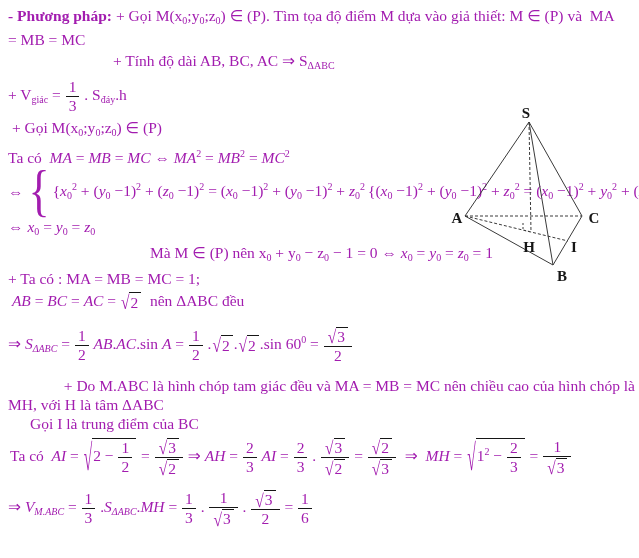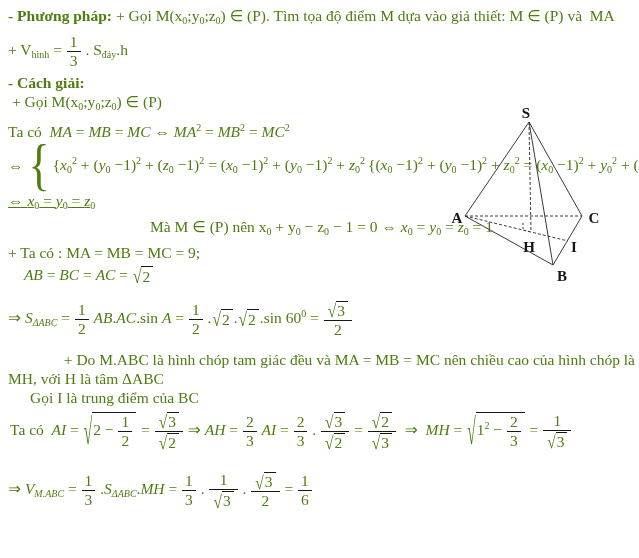--- a/index.html
+++ b/index.html
@@ -1,21 +1,21 @@
 <!DOCTYPE html>
 <html><head>
 <meta charset="utf-8">
 <style>
   * { margin:0; padding:0; box-sizing:border-box; }
   html,body { background:#fff; }
   body { width:639px; height:558px; overflow:hidden; }
   .page {
     position:relative; width:639px; height:558px; background:#ffffff;
     padding:6px 4px 0 8px; overflow:hidden;
-    font-family:"Liberation Serif", serif; font-size:15.5px; color:#4d7c0f;
+    font-family:"Liberation Serif", serif; font-size:15.5px; color:#a21caf;
   }
   .line { line-height:19px; white-space:nowrap; }
   .mtx { white-space:pre; }
   .mi  { font-style:italic; }
   .mb  { font-weight:bold; }
   .msub { font-size:10px; vertical-align:-3px; white-space:pre; }
   .msup { font-size:10px; vertical-align:6px; white-space:pre; }
   .mfrac { display:inline-block; vertical-align:middle; text-align:center; margin:0 1px; }
   .mnum { display:block; border-bottom:1px solid #161616; padding:0 3px; line-height:1.15; }
   .mden { display:block; padding:0 3px; line-height:1.15; }
@@ -24,60 +24,61 @@
   .mroot { display:inline-block; border-top:1px solid #161616; padding:0 3px 0 1px; text-align:center; }
   .sys { display:flex; align-items:center; margin:3px 0; }
   .bigbrace { display:inline-block; font-size:44px; line-height:1; transform:scaleY(1.3); margin:0 3px 0 5px; }
   .sysrows { display:flex; flex-direction:row; gap:3px; }
   .sysrows .line { line-height:26px; }
   .ind { margin-left:105px; }
   .m-l3 { margin-top:2px; }
   .m-l4 { margin:3px 0; }
   .m-l5 { margin-top:3px; }
   .m-l7 { margin:2px 0 1px; }
-  .m-l10 { margin-top:2px;text-decoration:underline; }
+  .m-l10 { margin-top:2px; }
   .m-l11 { margin:2px 0;text-align:center; }
-  .m-l14 { margin:3px 12px; }
+  .m-l14 { margin:3px 0; }
   .m-l15 { margin:14px 0 5px; }
   .m-l16 { margin-top:11px;text-align:right; }
   .m-l18 { margin-left:22px; }
-  .m-l19 { margin:4px 0 20px 2px; }
+  .m-l19 { margin:4px 0 12px 2px; }
   .m-l20 { margin:3px 0; }
   .fig { position:absolute; left:428px; top:96px; width:211px; height:200px; }
   .fig svg { width:100%; height:100%; }
   .fig text { font-family:"Liberation Serif", serif; font-size:15px; font-weight:bold; fill:#161616; }
 </style>
 </head>
 <body>
 
 <div class="page">
 
   <div class="line"><span class="mb"><span class="mtx">- Phương pháp:</span></span><span class="mtx"> + Gọi M(x</span><span class="msub"><span class="mtx">0</span></span><span class="mtx">;y</span><span class="msub"><span class="mtx">0</span></span><span class="mtx">;z</span><span class="msub"><span class="mtx">0</span></span><span class="mtx">) ∈ (P). Tìm tọa độ điểm M dựa vào giả thiết: M ∈ (P) và  MA</span></div>
-  <div class="line ind m-l4"><span class="mtx">+ V</span><span class="msub"><span class="mtx">hình</span></span><span class="mtx"> = </span><span class="mfrac"><span class="mnum"><span class="mtx">1</span></span><span class="mden"><span class="mtx">3</span></span></span><span class="mtx"> . S</span><span class="msub"><span class="mtx">đáy</span></span><span class="mtx">.h</span></div>
+  <div class="line"><span class="mtx">= MB = MC</span></div>
+  <div class="line ind m-l3"><span class="mtx">+ Tính độ dài AB, BC, AC ⇒ S</span><span class="msub"><span class="mtx">ΔABC</span></span></div>
+  <div class="line ind m-l4"><span class="mtx">+ V</span><span class="msub"><span class="mtx">giác</span></span><span class="mtx"> = </span><span class="mfrac"><span class="mnum"><span class="mtx">1</span></span><span class="mden"><span class="mtx">3</span></span></span><span class="mtx"> . S</span><span class="msub"><span class="mtx">đáy</span></span><span class="mtx">.h</span></div>
 
-  <div class="line m-l5"><span class="mb"><span class="mtx">- Cách giải:</span></span></div>
   <div class="line"><span class="mtx"> + Gọi M(x</span><span class="msub"><span class="mtx">0</span></span><span class="mtx">;y</span><span class="msub"><span class="mtx">0</span></span><span class="mtx">;z</span><span class="msub"><span class="mtx">0</span></span><span class="mtx">) ∈ (P)</span></div>
   <div class="line m-l7"><span class="mtx">Ta có  </span><span class="mi"><span class="mtx">MA</span></span><span class="mtx"> = </span><span class="mi"><span class="mtx">MB</span></span><span class="mtx"> = </span><span class="mi"><span class="mtx">MC</span></span><span class="mtx"> ⇔ </span><span class="mi"><span class="mtx">MA</span></span><span class="msup"><span class="mtx">2</span></span><span class="mtx"> = </span><span class="mi"><span class="mtx">MB</span></span><span class="msup"><span class="mtx">2</span></span><span class="mtx"> = </span><span class="mi"><span class="mtx">MC</span></span><span class="msup"><span class="mtx">2</span></span></div>
 
   <div class="sys">
     <span>⇔</span>
     <span class="bigbrace">{</span>
     <div class="sysrows">
       <div class="line"><span class="mtx">{</span><span class="mi"><span class="mtx">x</span></span><span class="msub"><span class="mtx">0</span></span><span class="msup"><span class="mtx">2</span></span><span class="mtx"> + (</span><span class="mi"><span class="mtx">y</span></span><span class="msub"><span class="mtx">0</span></span><span class="mtx"> −1)</span><span class="msup"><span class="mtx">2</span></span><span class="mtx"> + (</span><span class="mi"><span class="mtx">z</span></span><span class="msub"><span class="mtx">0</span></span><span class="mtx"> −1)</span><span class="msup"><span class="mtx">2</span></span><span class="mtx"> = (</span><span class="mi"><span class="mtx">x</span></span><span class="msub"><span class="mtx">0</span></span><span class="mtx"> −1)</span><span class="msup"><span class="mtx">2</span></span><span class="mtx"> + (</span><span class="mi"><span class="mtx">y</span></span><span class="msub"><span class="mtx">0</span></span><span class="mtx"> −1)</span><span class="msup"><span class="mtx">2</span></span><span class="mtx"> + </span><span class="mi"><span class="mtx">z</span></span><span class="msub"><span class="mtx">0</span></span><span class="msup"><span class="mtx">2</span></span></div>
       <div class="line"><span class="mtx">{(</span><span class="mi"><span class="mtx">x</span></span><span class="msub"><span class="mtx">0</span></span><span class="mtx"> −1)</span><span class="msup"><span class="mtx">2</span></span><span class="mtx"> + (</span><span class="mi"><span class="mtx">y</span></span><span class="msub"><span class="mtx">0</span></span><span class="mtx"> −1)</span><span class="msup"><span class="mtx">2</span></span><span class="mtx"> + </span><span class="mi"><span class="mtx">z</span></span><span class="msub"><span class="mtx">0</span></span><span class="msup"><span class="mtx">2</span></span><span class="mtx"> = (</span><span class="mi"><span class="mtx">x</span></span><span class="msub"><span class="mtx">0</span></span><span class="mtx"> −1)</span><span class="msup"><span class="mtx">2</span></span><span class="mtx"> + </span><span class="mi"><span class="mtx">y</span></span><span class="msub"><span class="mtx">0</span></span><span class="msup"><span class="mtx">2</span></span><span class="mtx"> + (</span><span class="mi"><span class="mtx">z</span></span><span class="msub"><span class="mtx">0</span></span><span class="mtx"> −1)</span><span class="msup"><span class="mtx">2</span></span></div>
     </div>
   </div>
 
   <div class="line m-l10"><span class="mtx">⇔ </span><span class="mi"><span class="mtx">x</span></span><span class="msub"><span class="mtx">0</span></span><span class="mtx"> = </span><span class="mi"><span class="mtx">y</span></span><span class="msub"><span class="mtx">0</span></span><span class="mtx"> = </span><span class="mi"><span class="mtx">z</span></span><span class="msub"><span class="mtx">0</span></span></div>
   <div class="line m-l11"><span class="mtx">Mà M ∈ (P) nên x</span><span class="msub"><span class="mtx">0</span></span><span class="mtx"> + y</span><span class="msub"><span class="mtx">0</span></span><span class="mtx"> − z</span><span class="msub"><span class="mtx">0</span></span><span class="mtx"> − 1 = 0 ⇔ </span><span class="mi"><span class="mtx">x</span></span><span class="msub"><span class="mtx">0</span></span><span class="mtx"> = </span><span class="mi"><span class="mtx">y</span></span><span class="msub"><span class="mtx">0</span></span><span class="mtx"> = </span><span class="mi"><span class="mtx">z</span></span><span class="msub"><span class="mtx">0</span></span><span class="mtx"> = 1</span></div>
-  <div class="line"><span class="mtx">+ Ta có : MA = MB = MC = 9;</span></div>
+  <div class="line"><span class="mtx">+ Ta có : MA = MB = MC = 1;</span></div>
   <div class="line m-l14"><span class="mtx"> </span><span class="mi"><span class="mtx">AB</span></span><span class="mtx"> = </span><span class="mi"><span class="mtx">BC</span></span><span class="mtx"> = </span><span class="mi"><span class="mtx">AC</span></span><span class="mtx"> = </span><span class="msqrt">
         <span class="mrad" style="transform: scaleY(1.25); transform-origin: center bottom;">√</span>
         <span class="mroot"><span class="mtx">2</span></span>
-      </span></div>
+      </span><span class="mtx">  nên ΔABC đều</span></div>
   <div class="line m-l15"><span class="mtx">⇒ </span><span class="mi"><span class="mtx">S</span></span><span class="msub"><span class="mi"><span class="mtx">ΔABC</span></span></span><span class="mtx"> = </span><span class="mfrac"><span class="mnum"><span class="mtx">1</span></span><span class="mden"><span class="mtx">2</span></span></span><span class="mtx"> </span><span class="mi"><span class="mtx">AB</span></span><span class="mtx">.</span><span class="mi"><span class="mtx">AC</span></span><span class="mtx">.sin </span><span class="mi"><span class="mtx">A</span></span><span class="mtx"> = </span><span class="mfrac"><span class="mnum"><span class="mtx">1</span></span><span class="mden"><span class="mtx">2</span></span></span><span class="mtx"> .</span><span class="msqrt">
         <span class="mrad" style="transform: scaleY(1.25); transform-origin: center bottom;">√</span>
         <span class="mroot"><span class="mtx">2</span></span>
       </span><span class="mtx">.</span><span class="msqrt">
         <span class="mrad" style="transform: scaleY(1.25); transform-origin: center bottom;">√</span>
         <span class="mroot"><span class="mtx">2</span></span>
       </span><span class="mtx">.sin 60</span><span class="msup"><span class="mtx">0</span></span><span class="mtx"> = </span><span class="mfrac"><span class="mnum"><span class="msqrt">
             <span class="mrad" style="transform: scaleY(1.19); transform-origin: center bottom;">√</span>
             <span class="mroot"><span class="mtx">3</span></span>
           </span></span><span class="mden"><span class="mtx">2</span></span></span></div>

